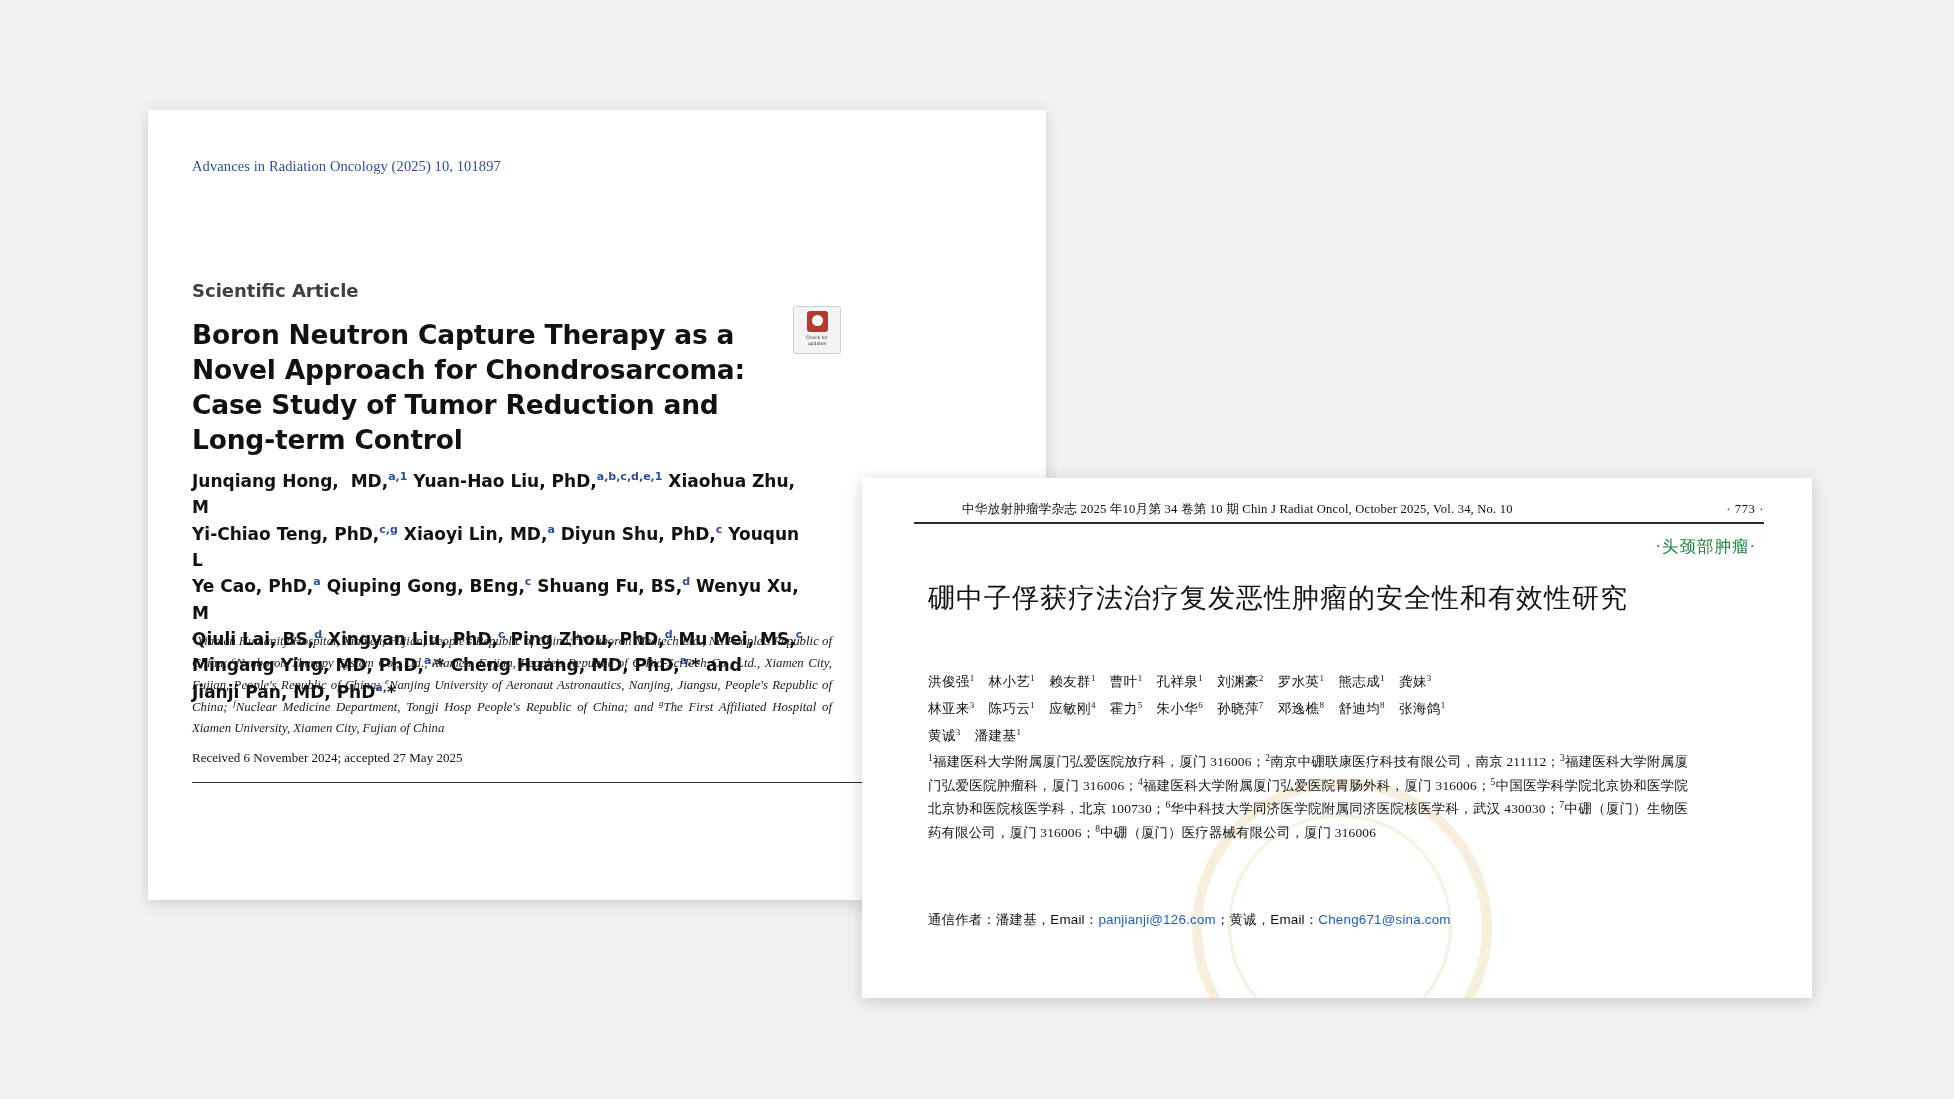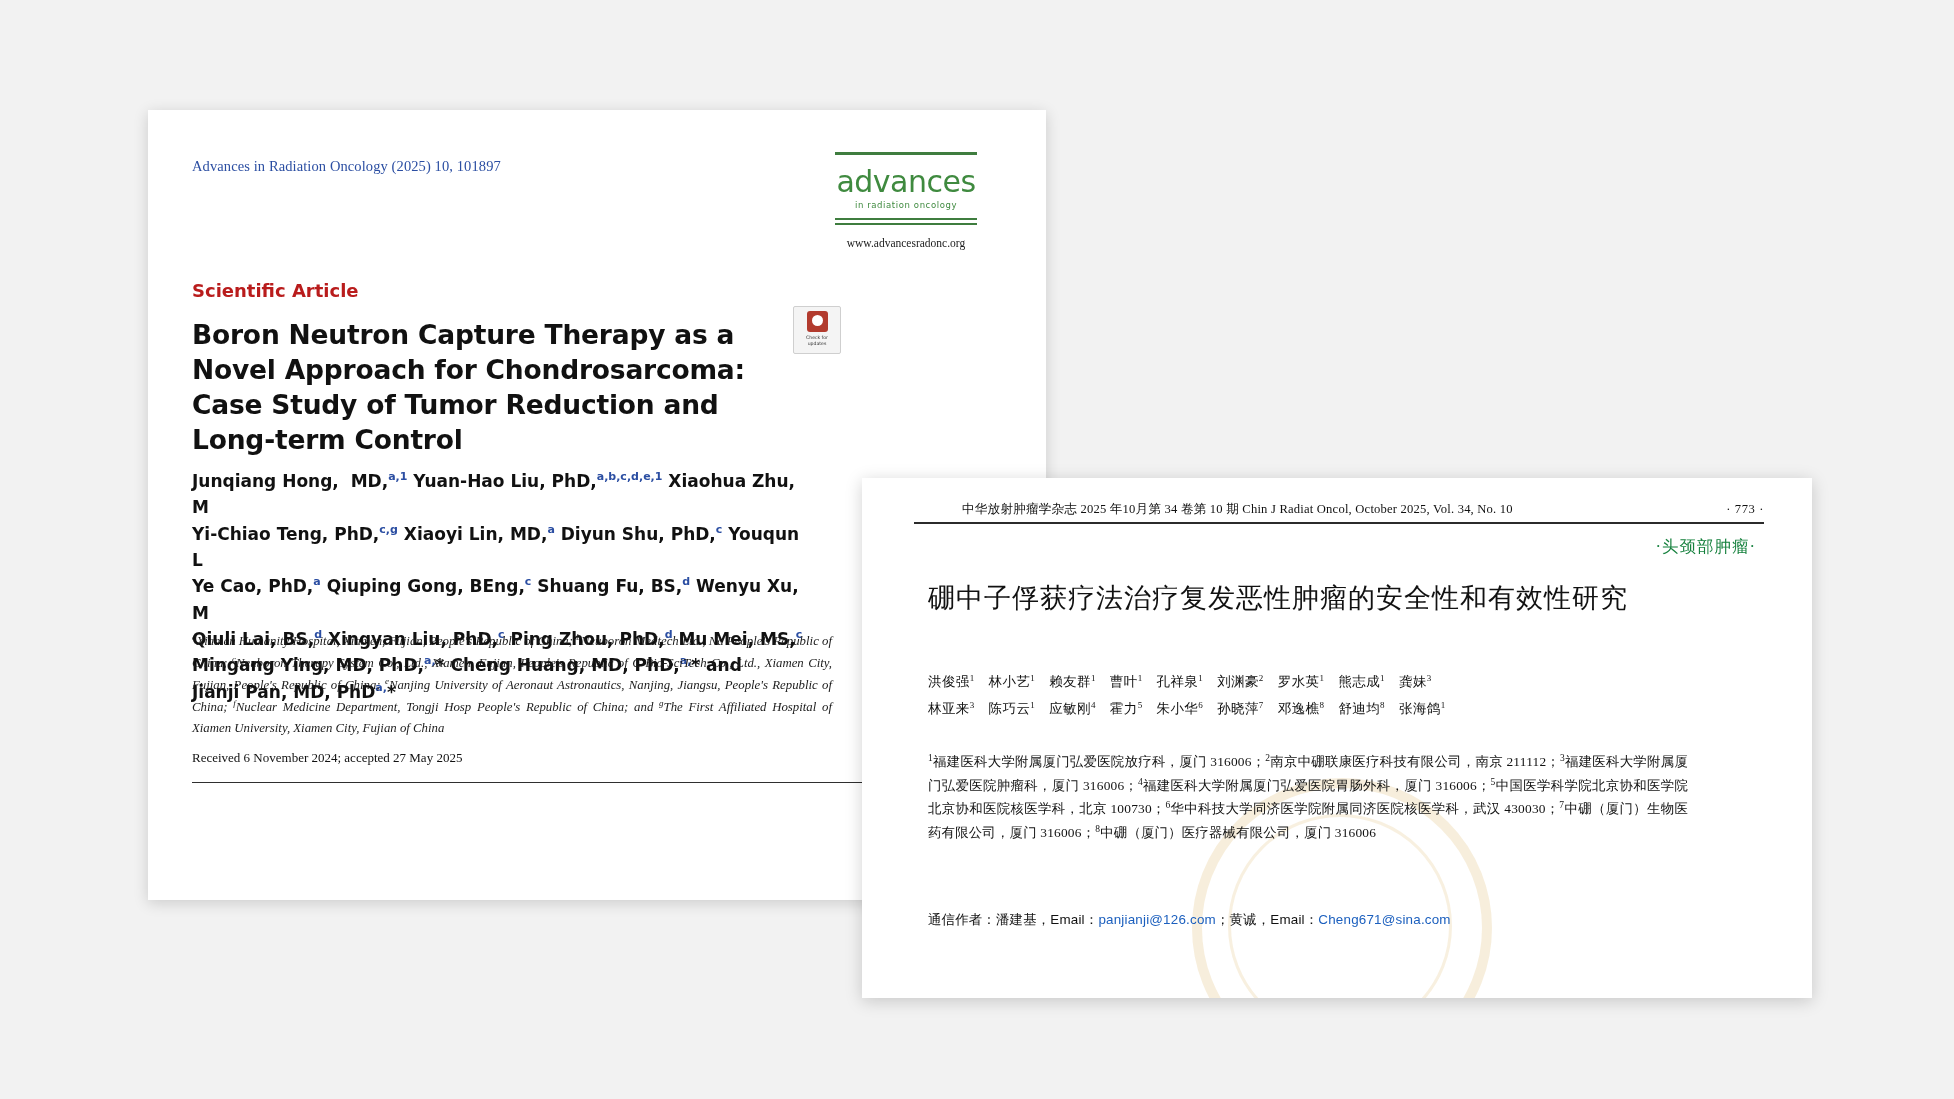--- a/index.html
+++ b/index.html
@@ -96,21 +96,21 @@
     color: #1a1a1a;
     margin-top: 12px;
   }
 
   .en-section-label {
     position: absolute;
     left: 44px;
     top: 170px;
     font-size: 18px;
     font-weight: bold;
-    color: #b91c1c;
+    color: #404040;
     font-family: "DejaVu Sans", sans-serif;
   }
 
   .crossmark {
     position: absolute;
     left: 645px;
     top: 196px;
     width: 48px;
     height: 48px;
     background: #f4f4f4;
@@ -338,28 +338,20 @@
 
 <div id="stage">
 
   <div class="paper-en">
     <div class="paper-en-inner">
 
       <div class="en-header">
         <div class="en-journal-line">Advances in Radiation Oncology (2025) 10, 101897</div>
       </div>
 
-      <div class="adv-logo">
-        <div class="adv-rule-top"></div>
-        <div class="adv-word">advances</div>
-        <div class="adv-sub">in radiation oncology</div>
-        <div class="adv-rule-bot"></div>
-        <div class="adv-rule-bot2"></div>
-        <div class="adv-url">www.advancesradonc.org</div>
-      </div>
 
       <div class="en-section-label">Scientific Article</div>
 
       <div class="crossmark">
         <div class="cm-badge"></div>
         <div class="cm-txt">
           <span>Check for</span><br>
           <span>updates</span>
         </div>
       </div>
@@ -402,20 +394,23 @@
 
     <div class="cn-title">硼中子俘获疗法治疗复发恶性肿瘤的安全性和有效性研究</div>
 
     <div class="cn-authors">
       <div>
         洪俊强<sup>1</sup><span class="gap"></span>林小艺<sup>1</sup><span class="gap"></span>赖友群<sup>1</sup><span class="gap"></span>曹叶<sup>1</sup><span class="gap"></span>孔祥泉<sup>1</sup><span class="gap"></span>刘渊豪<sup>2</sup><span class="gap"></span>罗水英<sup>1</sup><span class="gap"></span>熊志成<sup>1</sup><span class="gap"></span>龚妹<sup>3</sup>
       </div>
       <div>
         林亚来<sup>3</sup><span class="gap"></span>陈巧云<sup>1</sup><span class="gap"></span>应敏刚<sup>4</sup><span class="gap"></span>霍力<sup>5</sup><span class="gap"></span>朱小华<sup>6</sup><span class="gap"></span>孙晓萍<sup>7</sup><span class="gap"></span>邓逸樵<sup>8</sup><span class="gap"></span>舒迪均<sup>8</sup><span class="gap"></span>张海鸽<sup>1</sup>
       </div>
+      <div>
+        黄诚<sup>3</sup><span class="gap"></span>潘建基<sup>1</sup>
+      </div>
     </div>
 
     <div class="cn-affil">
       <sup>1</sup>福建医科大学附属厦门弘爱医院放疗科，厦门 316006；<sup>2</sup>南京中硼联康医疗科技有限公司，南京 211112；<sup>3</sup>福建医科大学附属厦门弘爱医院肿瘤科，厦门 316006；<sup>4</sup>福建医科大学附属厦门弘爱医院胃肠外科，厦门 316006；<sup>5</sup>中国医学科学院北京协和医学院北京协和医院核医学科，北京 100730；<sup>6</sup>华中科技大学同济医学院附属同济医院核医学科，武汉 430030；<sup>7</sup>中硼（厦门）生物医药有限公司，厦门 316006；<sup>8</sup>中硼（厦门）医疗器械有限公司，厦门 316006
     </div>
 
 
     <div class="cn-corr">
       <span>通信作者：潘建基，Email：</span><span class="email-link">panjianji@126.com</span><span>；黄诚，Email：</span><span class="email-link">Cheng671@sina.com</span>
     </div>

